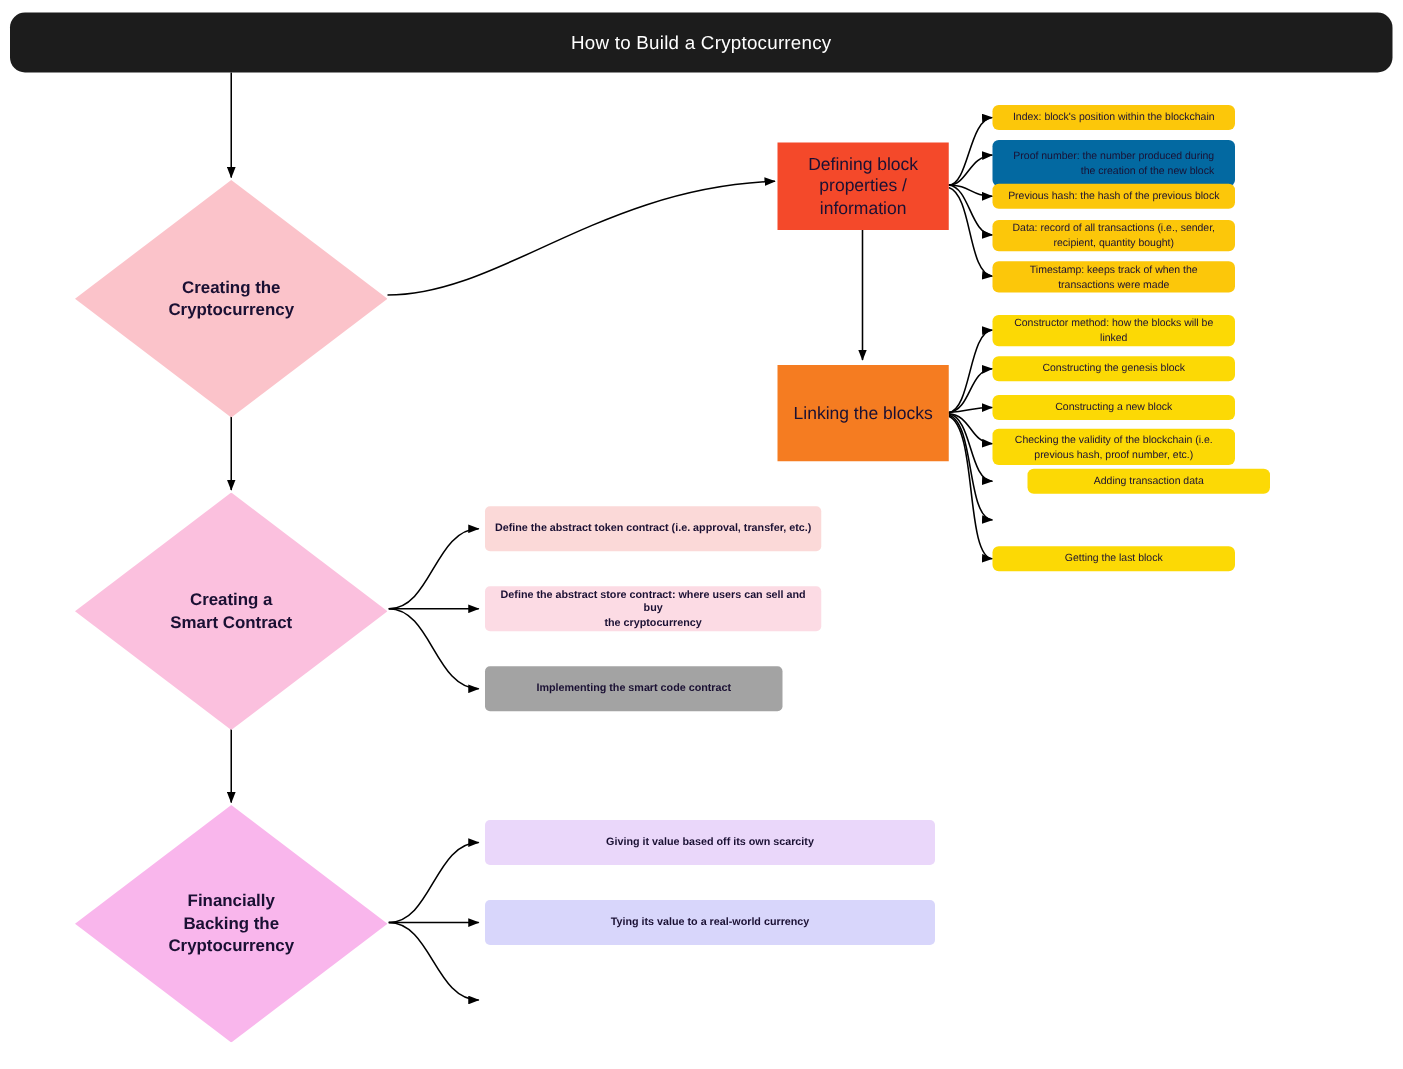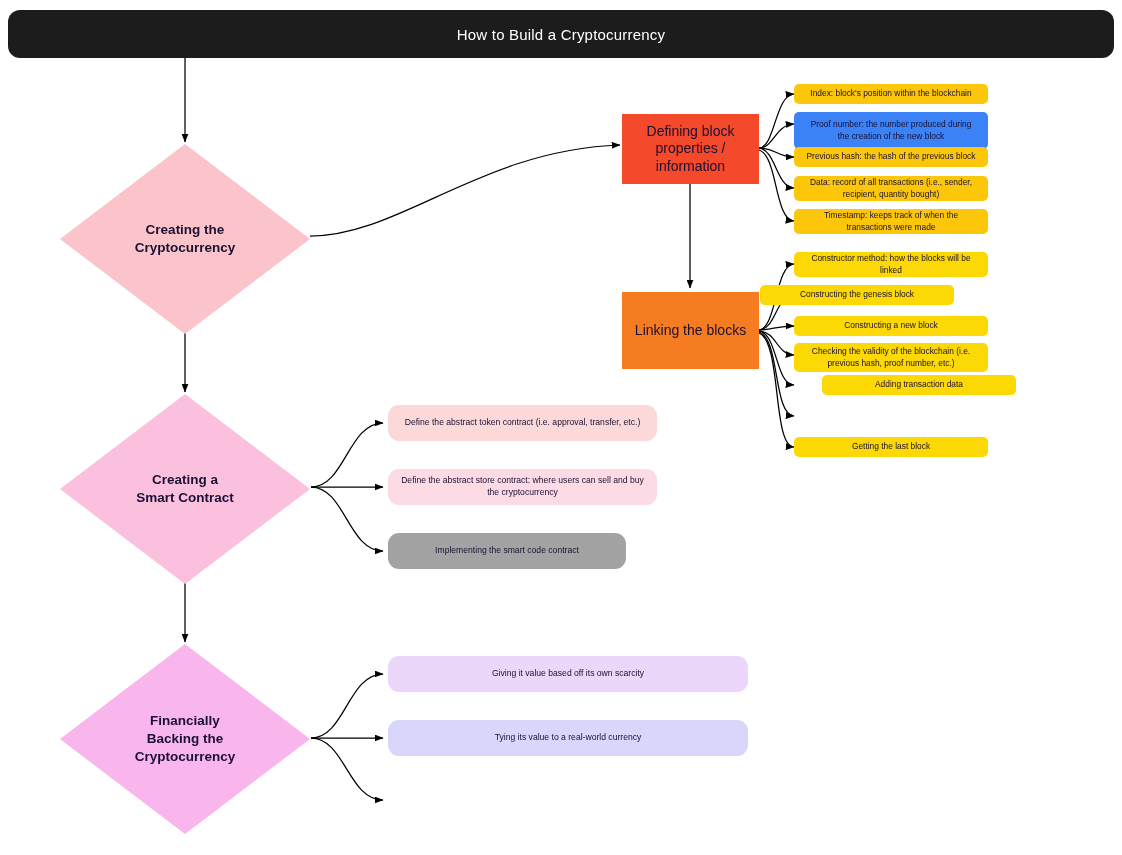--- a/index.html
+++ b/index.html
@@ -101,21 +101,21 @@
     box-sizing: border-box;
     padding: 1px 7px;
   }
   .leaf .llabel {
     font-size: 8.4px;
     line-height: 1.35;
     color: #1a1033;
     white-space: pre-line;
   }
   .leaf.rounded { border-radius: 5px; }
-  .leaf.sq { border-radius: 11px; }
+  .leaf.sq { border-radius: 4px; font-weight: bold; }
   .leaf.mid .llabel { font-size: 8.6px; }
   .leaf.bot .llabel { font-size: 8.6px; }
 </style>
 </head>
 <body>
 
 <div id="canvas">
 
   <svg id="edges" viewBox="0 0 1122 855" width="1122" height="855" xmlns="http://www.w3.org/2000/svg">
     <defs>
@@ -188,41 +188,41 @@
 information</div>
   </div>
 
   <div class="pbox" style="left:622px; top:292px; width:137px; height:77px; background:#f57c21;">
     <div class="plabel">Linking the blocks</div>
   </div>
 
   <div class="leaf rounded" style="left:794px; top:84px; width:194px; height:20px; background:#fcc70a;">
     <div class="llabel">Index: block's position within the blockchain</div>
   </div>
-  <div class="leaf rounded" style="left:794px; top:112px; width:194px; height:37px; background:#3b82f6;">
+  <div class="leaf rounded" style="left:794px; top:112px; width:194px; height:37px; background:#0369a1;text-align:right;">
     <div class="llabel">Proof number: the number produced during
 the creation of the new block</div>
   </div>
   <div class="leaf rounded" style="left:794px; top:147px; width:194px; height:20px; background:#fcc70a;">
     <div class="llabel">Previous hash: the hash of the previous block</div>
   </div>
   <div class="leaf rounded" style="left:794px; top:176px; width:194px; height:25px; background:#fcc70a;">
     <div class="llabel">Data: record of all transactions (i.e., sender,
 recipient, quantity bought)</div>
   </div>
   <div class="leaf rounded" style="left:794px; top:209px; width:194px; height:25px; background:#fcc70a;">
     <div class="llabel">Timestamp: keeps track of when the
 transactions were made</div>
   </div>
 
   <div class="leaf rounded" style="left:794px; top:252px; width:194px; height:25px; background:#fcd905;">
     <div class="llabel">Constructor method: how the blocks will be
 linked</div>
   </div>
-  <div class="leaf rounded" style="left:760px; top:285px; width:194px; height:20px; background:#fcd905;">
+  <div class="leaf rounded" style="left:794px; top:285px; width:194px; height:20px; background:#fcd905;">
     <div class="llabel">Constructing the genesis block</div>
   </div>
   <div class="leaf rounded" style="left:794px; top:316px; width:194px; height:20px; background:#fcd905;">
     <div class="llabel">Constructing a new block</div>
   </div>
   <div class="leaf rounded" style="left:794px; top:343px; width:194px; height:29px; background:#fcd905;">
     <div class="llabel">Checking the validity of the blockchain (i.e.
 previous hash, proof number, etc.)</div>
   </div>
   <div class="leaf rounded" style="left:794px; top:375px; width:194px; height:20px; background:#fcd905;margin-left:28px;">

